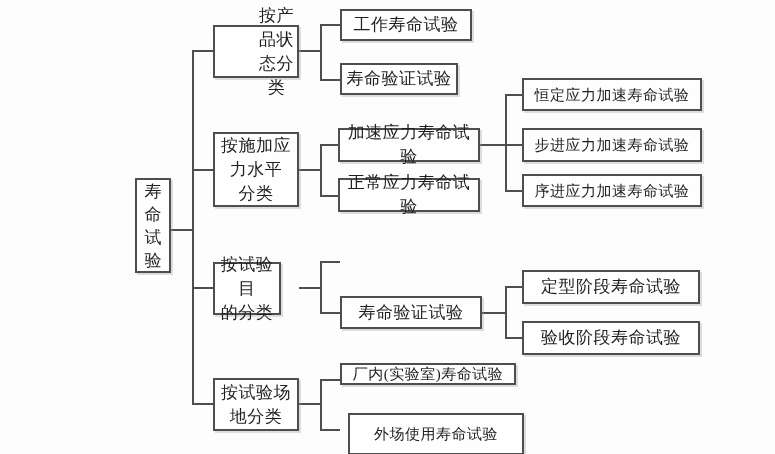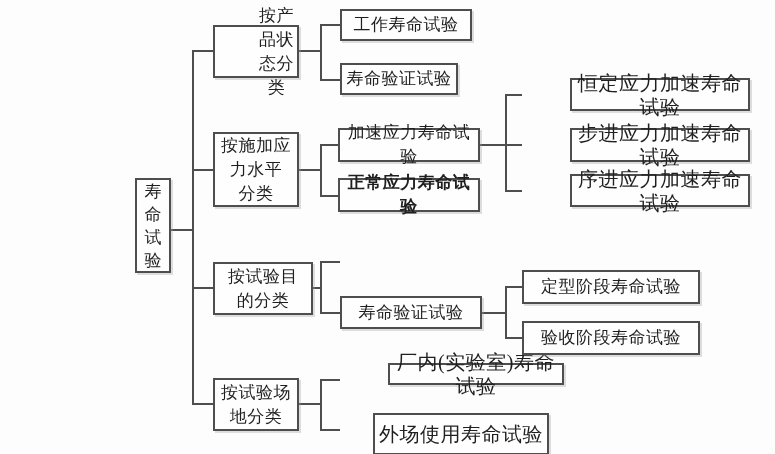--- a/index.html
+++ b/index.html
@@ -19,21 +19,21 @@
     display:flex;
     align-items:center;
     justify-content:center;
     text-align:center;
     white-space:pre-line;
     font-size:17px;
     line-height:24px;
     box-sizing:border-box;
     letter-spacing:0.5px;
   }
-  .node.small{font-size:20px;margin-left:48px;}
+  .node.small{font-size:15px;}
   .root{
     line-height:23px;
     letter-spacing:0;
   }
   .hl,.vl{position:absolute;background:#4e4e4e;}
   .hl{height:2px;}
   .vl{width:2px;}
 </style>
 </head>
 <body>
@@ -82,35 +82,35 @@
   <div class="node root" style="left:135px;top:178px;width:36px;height:95px;">寿
 命
 试
 验</div>
 
   <div class="node" style="left:213px;top:25px;width:86px;height:53px;padding-left:41px;">按产品状
 态分类</div>
   <div class="node" style="left:213px;top:132px;width:86px;height:75px;">按施加应
 力水平
 分类</div>
-  <div class="node" style="left:213px;top:262px;width:100px;height:53px;">按试验目
+  <div class="node" style="left:213px;top:262px;width:68px;height:53px;">按试验目
 的分类</div>
   <div class="node" style="left:213px;top:378px;width:86px;height:53px;">按试验场
 地分类</div>
 
   <div class="node" style="left:340px;top:9px;width:132px;height:32px;">工作寿命试验</div>
   <div class="node" style="left:340px;top:63px;width:118px;height:32px;">寿命验证试验</div>
 
   <div class="node" style="left:338px;top:128px;width:142px;height:34px;">加速应力寿命试验</div>
-  <div class="node" style="left:338px;top:178px;width:142px;height:34px;font-weight:bold;">正常应力寿命试验</div>
+  <div class="node" style="left:338px;top:178px;width:142px;height:34px;">正常应力寿命试验</div>
 
   <div class="node" style="left:340px;top:296px;width:142px;height:33px;">寿命验证试验</div>
 
   <div class="node small" style="left:340px;top:363px;width:176px;height:22px;">厂内(实验室)寿命试验</div>
-  <div class="node small" style="left:325px;top:413px;width:176px;height:42px;">外场使用寿命试验</div>
+  <div class="node small" style="left:348px;top:413px;width:176px;height:42px;">外场使用寿命试验</div>
 
   <div class="node small" style="left:522px;top:78px;width:180px;height:33px;">恒定应力加速寿命试验</div>
   <div class="node small" style="left:522px;top:128px;width:180px;height:34px;">步进应力加速寿命试验</div>
   <div class="node small" style="left:522px;top:174px;width:180px;height:33px;">序进应力加速寿命试验</div>
 
   <div class="node" style="left:522px;top:270px;width:178px;height:34px;">定型阶段寿命试验</div>
   <div class="node" style="left:522px;top:321px;width:178px;height:34px;">验收阶段寿命试验</div>
 
 </div>
 

